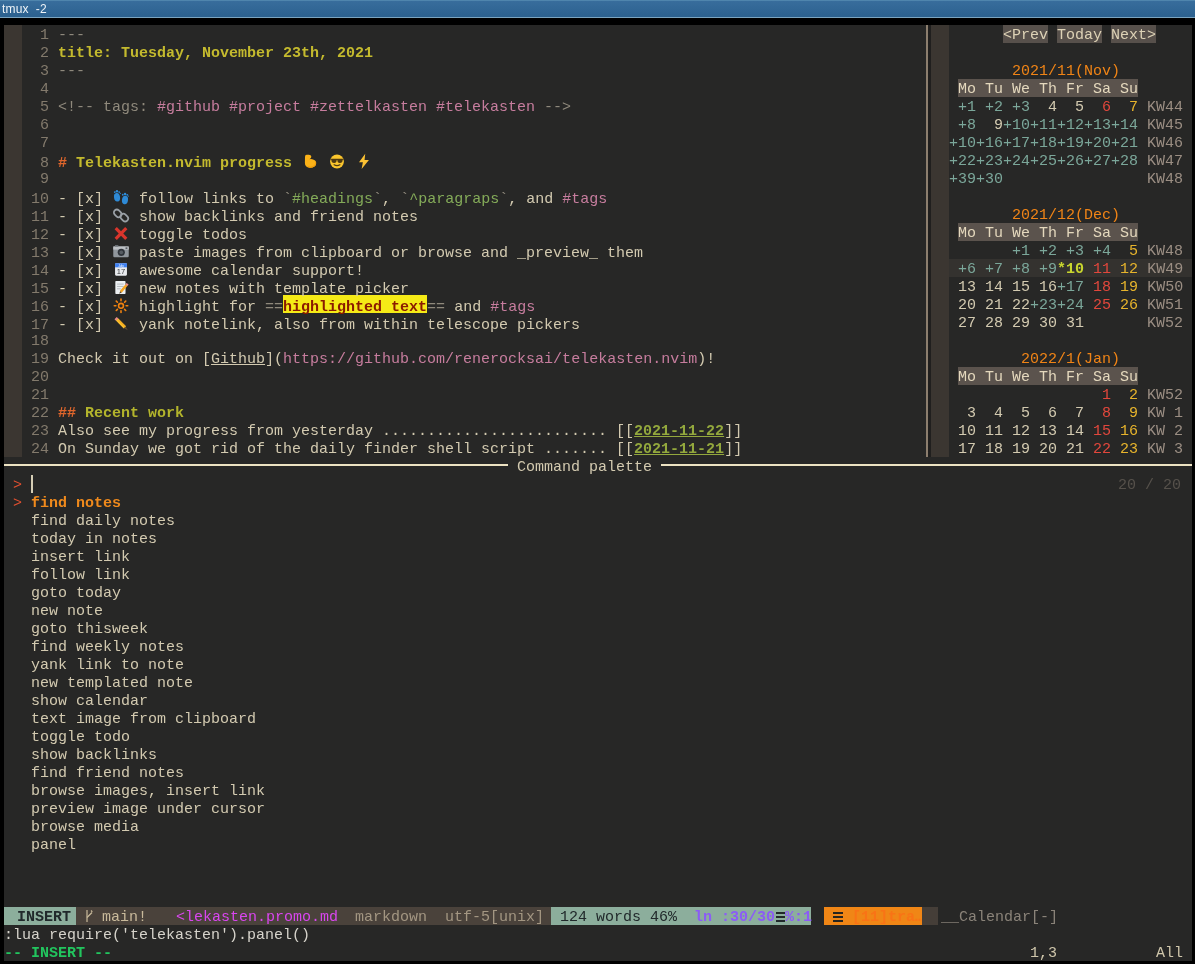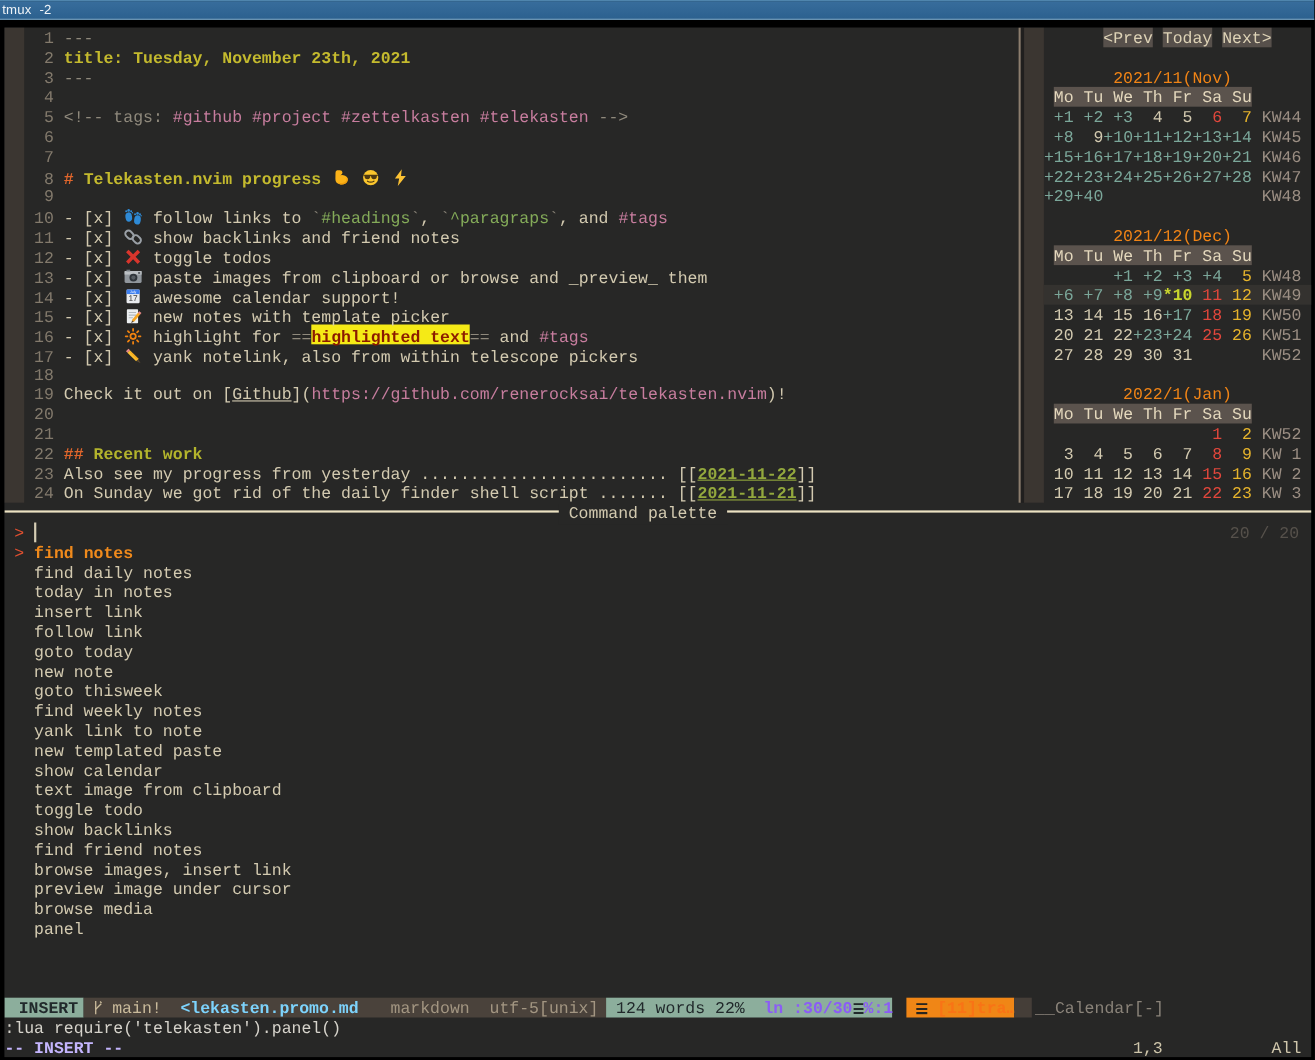--- a/index.html
+++ b/index.html
@@ -138,23 +138,23 @@
   <div class="r" style="top:362px"><span class="n"> 21 </span></div>
   <div class="r" style="top:380px"><span class="n"> 22 </span><span class="h">## </span><span style="color:#b3b42c;font-weight:bold">Recent work</span></div>
   <div class="r" style="top:398px"><span class="n"> 23 </span>Also see my progress from yesterday ......................... [[<span class="w">2021-11-22</span>]]</div>
   <div class="r" style="top:416px"><span class="n"> 24 </span>On Sunday we got rid of the daily finder shell script ....... [[<span class="w">2021-11-21</span>]]</div>
 
   <div class="cr" style="top:2px;left:999px"><span class="btn">&lt;Prev</span> <span class="btn">Today</span> <span class="btn">Next&gt;</span></div>
   <div class="cr" style="top:38px;left:1008px"><span class="otitle">2021/11(Nov)</span></div>
   <div class="cr" style="top:56px"> <span class="hdr">Mo Tu We Th Fr Sa Su</span></div>
   <div class="cr" style="top:74px"><span class="teal"> +1 +2 +3</span>  4  5 <span class="red"> 6</span> <span class="yel"> 7</span> <span class="kw">KW44</span></div>
   <div class="cr" style="top:92px"><span class="teal"> +8</span>  9<span class="teal">+10+11+12+13+14</span> <span class="kw">KW45</span></div>
-  <div class="cr" style="top:110px"><span class="teal">+15+16+17+18+19+20+21</span> <span class="kw">KW46</span></div>
+  <div class="cr" style="top:110px"><span class="teal">+10+16+17+18+19+20+21</span> <span class="kw">KW46</span></div>
   <div class="cr" style="top:128px"><span class="teal">+22+23+24+25+26+27+28</span> <span class="kw">KW47</span></div>
-  <div class="cr" style="top:146px"><span class="teal">+29+40</span>                <span class="kw">KW48</span></div>
+  <div class="cr" style="top:146px"><span class="teal">+39+30</span>                <span class="kw">KW48</span></div>
   <div class="cr" style="top:182px;left:1008px"><span class="otitle">2021/12(Dec)</span></div>
   <div class="cr" style="top:200px"> <span class="hdr">Mo Tu We Th Fr Sa Su</span></div>
   <div class="cr" style="top:218px">      <span class="teal"> +1 +2 +3 +4</span> <span class="yel"> 5</span> <span class="kw">KW48</span></div>
   <div class="abs" style="left:945px;top:234px;width:246px;height:18px;background:#34322f"></div>
   <div class="cr" style="top:236px"><span class="teal"> +6 +7 +8 +9</span><span class="today">*10</span> <span class="red">11</span> <span class="yel">12</span> <span class="kw">KW49</span></div>
   <div class="cr" style="top:254px"> 13 14 15 16<span class="teal">+17</span> <span class="red">18</span> <span class="yel">19</span> <span class="kw">KW50</span></div>
   <div class="cr" style="top:272px"> 20 21 22<span class="teal">+23+24</span> <span class="red">25</span> <span class="yel">26</span> <span class="kw">KW51</span></div>
   <div class="cr" style="top:290px"> 27 28 29 30 31       <span class="kw">KW52</span></div>
   <div class="cr" style="top:326px;left:1017px"><span class="otitle">2022/1(Jan)</span></div>
   <div class="cr" style="top:344px"> <span class="hdr">Mo Tu We Th Fr Sa Su</span></div>
@@ -173,21 +173,21 @@
   <div class="abs" style="left:9px;top:470px"><span style="color:#e05030">&gt; </span><span style="color:#f08a1c;font-weight:bold">find notes</span></div>
   <div class="abs" style="left:27px;top:488px;color:#d3cab0">find daily notes</div>
   <div class="abs" style="left:27px;top:506px;color:#d3cab0">today in notes</div>
   <div class="abs" style="left:27px;top:524px;color:#d3cab0">insert link</div>
   <div class="abs" style="left:27px;top:542px;color:#d3cab0">follow link</div>
   <div class="abs" style="left:27px;top:560px;color:#d3cab0">goto today</div>
   <div class="abs" style="left:27px;top:578px;color:#d3cab0">new note</div>
   <div class="abs" style="left:27px;top:596px;color:#d3cab0">goto thisweek</div>
   <div class="abs" style="left:27px;top:614px;color:#d3cab0">find weekly notes</div>
   <div class="abs" style="left:27px;top:632px;color:#d3cab0">yank link to note</div>
-  <div class="abs" style="left:27px;top:650px;color:#d3cab0">new templated paste</div>
+  <div class="abs" style="left:27px;top:650px;color:#d3cab0">new templated note</div>
   <div class="abs" style="left:27px;top:668px;color:#d3cab0">show calendar</div>
   <div class="abs" style="left:27px;top:686px;color:#d3cab0">text image from clipboard</div>
   <div class="abs" style="left:27px;top:704px;color:#d3cab0">toggle todo</div>
   <div class="abs" style="left:27px;top:722px;color:#d3cab0">show backlinks</div>
   <div class="abs" style="left:27px;top:740px;color:#d3cab0">find friend notes</div>
   <div class="abs" style="left:27px;top:758px;color:#d3cab0">browse images, insert link</div>
   <div class="abs" style="left:27px;top:776px;color:#d3cab0">preview image under cursor</div>
   <div class="abs" style="left:27px;top:794px;color:#d3cab0">browse media</div>
   <div class="abs" style="left:27px;top:812px;color:#d3cab0">panel</div>
 
@@ -196,30 +196,30 @@
     <div class="abs" style="left:13px;top:2px;color:#21292b;font-weight:bold">INSERT</div>
     <div class="abs" style="left:72px;top:0;width:475px;height:18px;background:#4a423b"></div>
     <svg class="abs" style="left:80px;top:2px" width="10" height="14" viewBox="0 0 10 14">
           <g stroke="#c9ba9b" stroke-width="1.2" fill="none">
             <line x1="3" y1="1" x2="3" y2="13"></line>
             <line x1="3" y1="8.5" x2="8" y2="3.5"></line>
             <line x1="7" y1="1.5" x2="8.3" y2="2.8"></line>
           </g>
         </svg>
     <div class="abs" style="left:98px;top:2px;color:#c9ba9b">main!</div>
-    <div class="abs" style="left:160px;top:2px;color:#7dd3fc;font-weight:bold">&lt;lekasten.promo.md</div>
+    <div class="abs" style="left:172px;top:2px;color:#d946ef;font-weight:normal">&lt;lekasten.promo.md</div>
     <div class="abs" style="left:351px;top:2px;color:#a39682">markdown</div>
     <div class="abs" style="left:441px;top:2px;color:#a39682">utf-5[unix]</div>
     <div class="abs" style="left:547px;top:0;width:260px;height:18px;background:#8cae9c"></div>
-    <div class="abs" style="left:556px;top:2px;color:#21292b">124 words 22%</div>
+    <div class="abs" style="left:556px;top:2px;color:#21292b">124 words 46%</div>
     <div class="abs" style="left:690px;top:2px;color:#8b5cf6;font-weight:bold">ln :30/30<span class="bars"></span>%:1</div>
     <div class="abs" style="left:820px;top:0;width:98px;height:18px;background:#f08616"></div>
     <div class="abs" style="left:829px;top:2px;color:#f97316;font-weight:bold"><span class="bars2"></span> [11]tra…</div>
     <div class="abs" style="left:918px;top:0;width:16px;height:18px;background:#453e38"></div>
     <div class="abs" style="left:937px;top:2px;color:#8a8379">__Calendar[-]</div>
   </div>
 
   <div class="abs" style="left:0;top:902px;color:#d6d3cb">:lua require('telekasten').panel()</div>
-  <div class="abs" style="left:0;top:920px;color:#c4b5fd;font-weight:bold">-- INSERT --</div>
+  <div class="abs" style="left:0;top:920px;color:#22c55e;font-weight:bold">-- INSERT --</div>
   <div class="abs" style="left:1026px;top:920px;color:#cfc6ab">1,3</div>
   <div class="abs" style="left:1152px;top:920px;color:#cfc6ab">All</div>
 </div>
 </div>
 
 </body></html>

